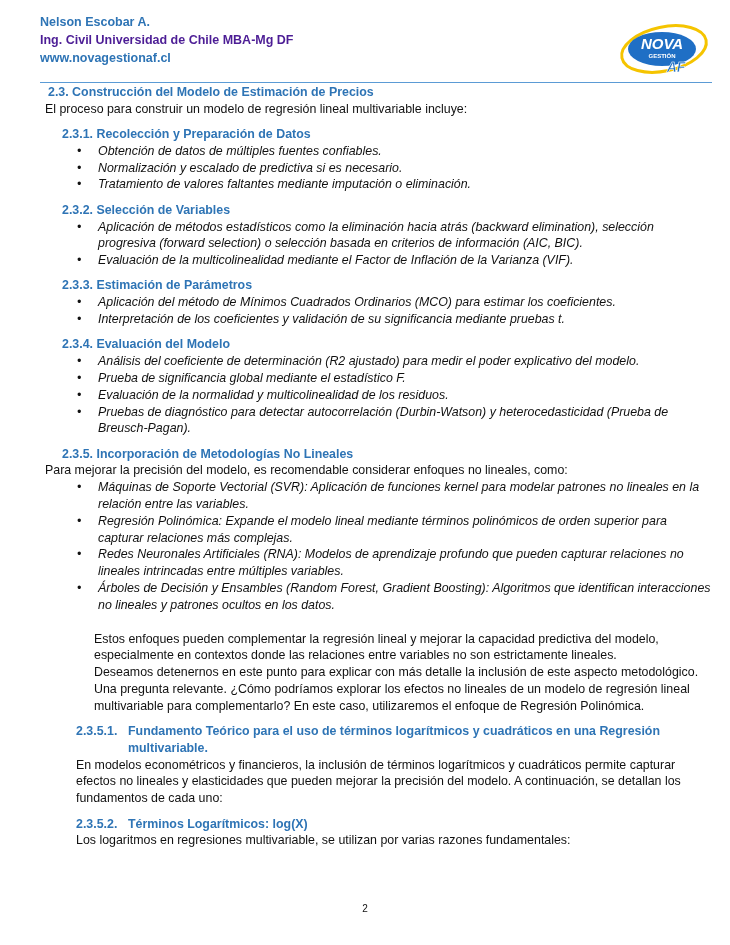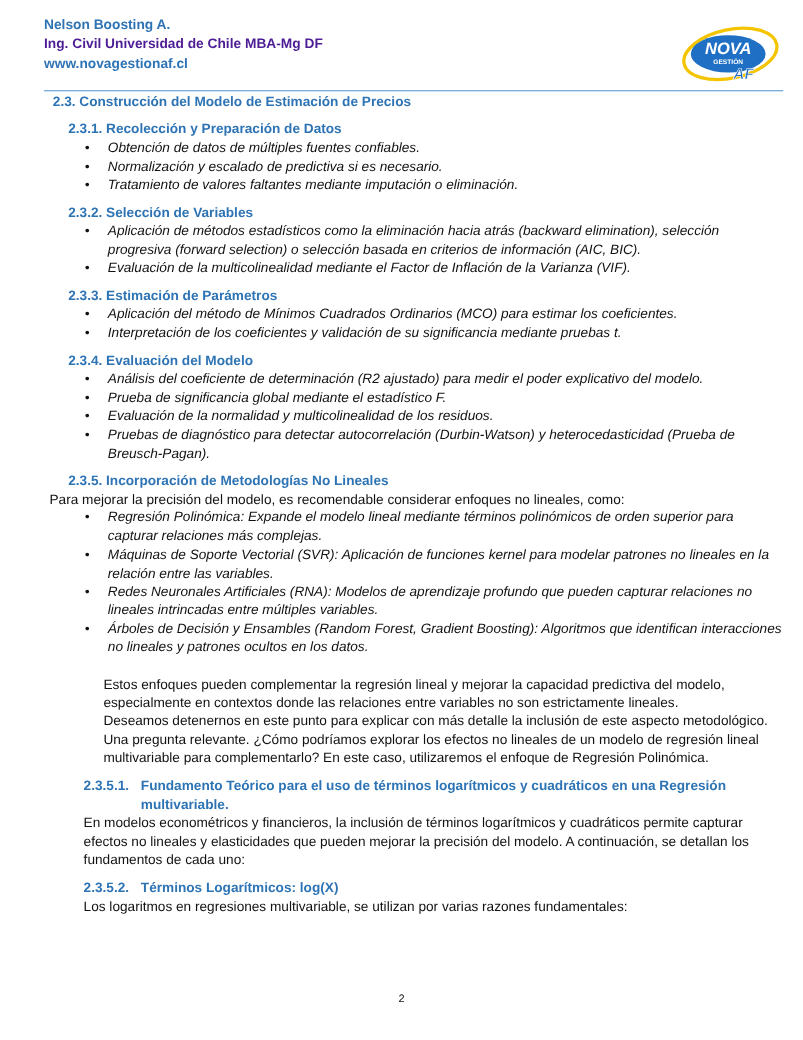--- a/index.html
+++ b/index.html
@@ -20,37 +20,38 @@
   .ind { padding-left:28px; }
   .ind2 { padding-left:46px; }
   .sub5 { display:flex; padding-left:28px; }
   .sub5 .num { width:52px; flex:none; }
   .pageno { position:absolute; top:903px; left:0; width:730px; text-align:center; font-size:10px; }
 </style>
 </head>
 <body>
 
 <div class="hdr">
-  <div class="blue">Nelson Boosting A.</div>
+  <div class="blue">Nelson Escobar A.</div>
   <div class="black">Ing. Civil Universidad de Chile MBA-Mg DF</div>
   <div class="blue">www.novagestionaf.cl</div>
 </div>
 
 <svg class="logo" viewBox="0 0 92 54">
   <ellipse cx="46" cy="27" rx="43" ry="22" fill="none" stroke="#f5c400" stroke-width="3" transform="rotate(-12 46 27)"></ellipse>
   <ellipse cx="44" cy="27" rx="34" ry="17" fill="#1f6fc5"></ellipse>
   <text x="44" y="27" text-anchor="middle" font-family="Liberation Sans, sans-serif" font-weight="bold" font-style="italic" font-size="15" fill="#ffffff">NOVA</text>
   <text x="44" y="36" text-anchor="middle" font-family="Liberation Sans, sans-serif" font-weight="bold" font-size="6" fill="#ffffff">GESTIÓN</text>
   <text x="58" y="50" text-anchor="middle" font-family="Liberation Sans, sans-serif" font-weight="bold" font-style="italic" font-size="14" fill="#1f6fc5" stroke="#ffffff" stroke-width="0.5">AF</text>
 </svg>
 
 <div class="rule"></div>
 
 <div class="content">
   <div class="h">2.3.   Construcción del Modelo de Estimación de Precios</div>
+  <p class="p" style="margin-left:-3px">El proceso para construir un modelo de regresión lineal multivariable incluye:</p>
 
   <div class="gap"></div>
   <div class="h" style="margin-left:14px">2.3.1. Recolección y Preparación de Datos</div>
   <ul>
     <li>Obtención de datos de múltiples fuentes confiables.</li>
     <li>Normalización y escalado de predictiva si es necesario.</li>
     <li>Tratamiento de valores faltantes mediante imputación o eliminación.</li>
   </ul>
 
   <div class="gap"></div>
@@ -73,22 +74,22 @@
     <li>Análisis del coeficiente de determinación (R2 ajustado) para medir el poder explicativo del modelo.</li>
     <li>Prueba de significancia global mediante el estadístico F.</li>
     <li>Evaluación de la normalidad y multicolinealidad de los residuos.</li>
     <li>Pruebas de diagnóstico para detectar autocorrelación (Durbin-Watson) y heterocedasticidad (Prueba de Breusch-Pagan).</li>
   </ul>
 
   <div class="gap"></div>
   <div class="h" style="margin-left:14px">2.3.5. Incorporación de Metodologías No Lineales</div>
   <p class="p" style="margin-left:-3px">Para mejorar la precisión del modelo, es recomendable considerar enfoques no lineales, como:</p>
   <ul>
+    <li>Máquinas de Soporte Vectorial (SVR): Aplicación de funciones kernel para modelar patrones no lineales en la relación entre las variables.</li>
     <li>Regresión Polinómica: Expande el modelo lineal mediante términos polinómicos de orden superior para capturar relaciones más complejas.</li>
-    <li>Máquinas de Soporte Vectorial (SVR): Aplicación de funciones kernel para modelar patrones no lineales en la relación entre las variables.</li>
     <li>Redes Neuronales Artificiales (RNA): Modelos de aprendizaje profundo que pueden capturar relaciones no lineales intrincadas entre múltiples variables.</li>
     <li>Árboles de Decisión y Ensambles (Random Forest, Gradient Boosting): Algoritmos que identifican interacciones no lineales y patrones ocultos en los datos.</li>
   </ul>
 
   <div style="height:17px"></div>
   <p class="p ind2">Estos enfoques pueden complementar la regresión lineal y mejorar la capacidad predictiva del modelo, especialmente en contextos donde las relaciones entre variables no son estrictamente lineales.</p>
   <p class="p ind2">Deseamos detenernos en este punto para explicar con más detalle la inclusión de este aspecto metodológico. Una pregunta relevante. ¿Cómo podríamos explorar los efectos no lineales de un modelo de regresión lineal multivariable para complementarlo? En este caso, utilizaremos el enfoque de Regresión Polinómica.</p>
 
   <div class="gap"></div>
   <div class="h sub5">

